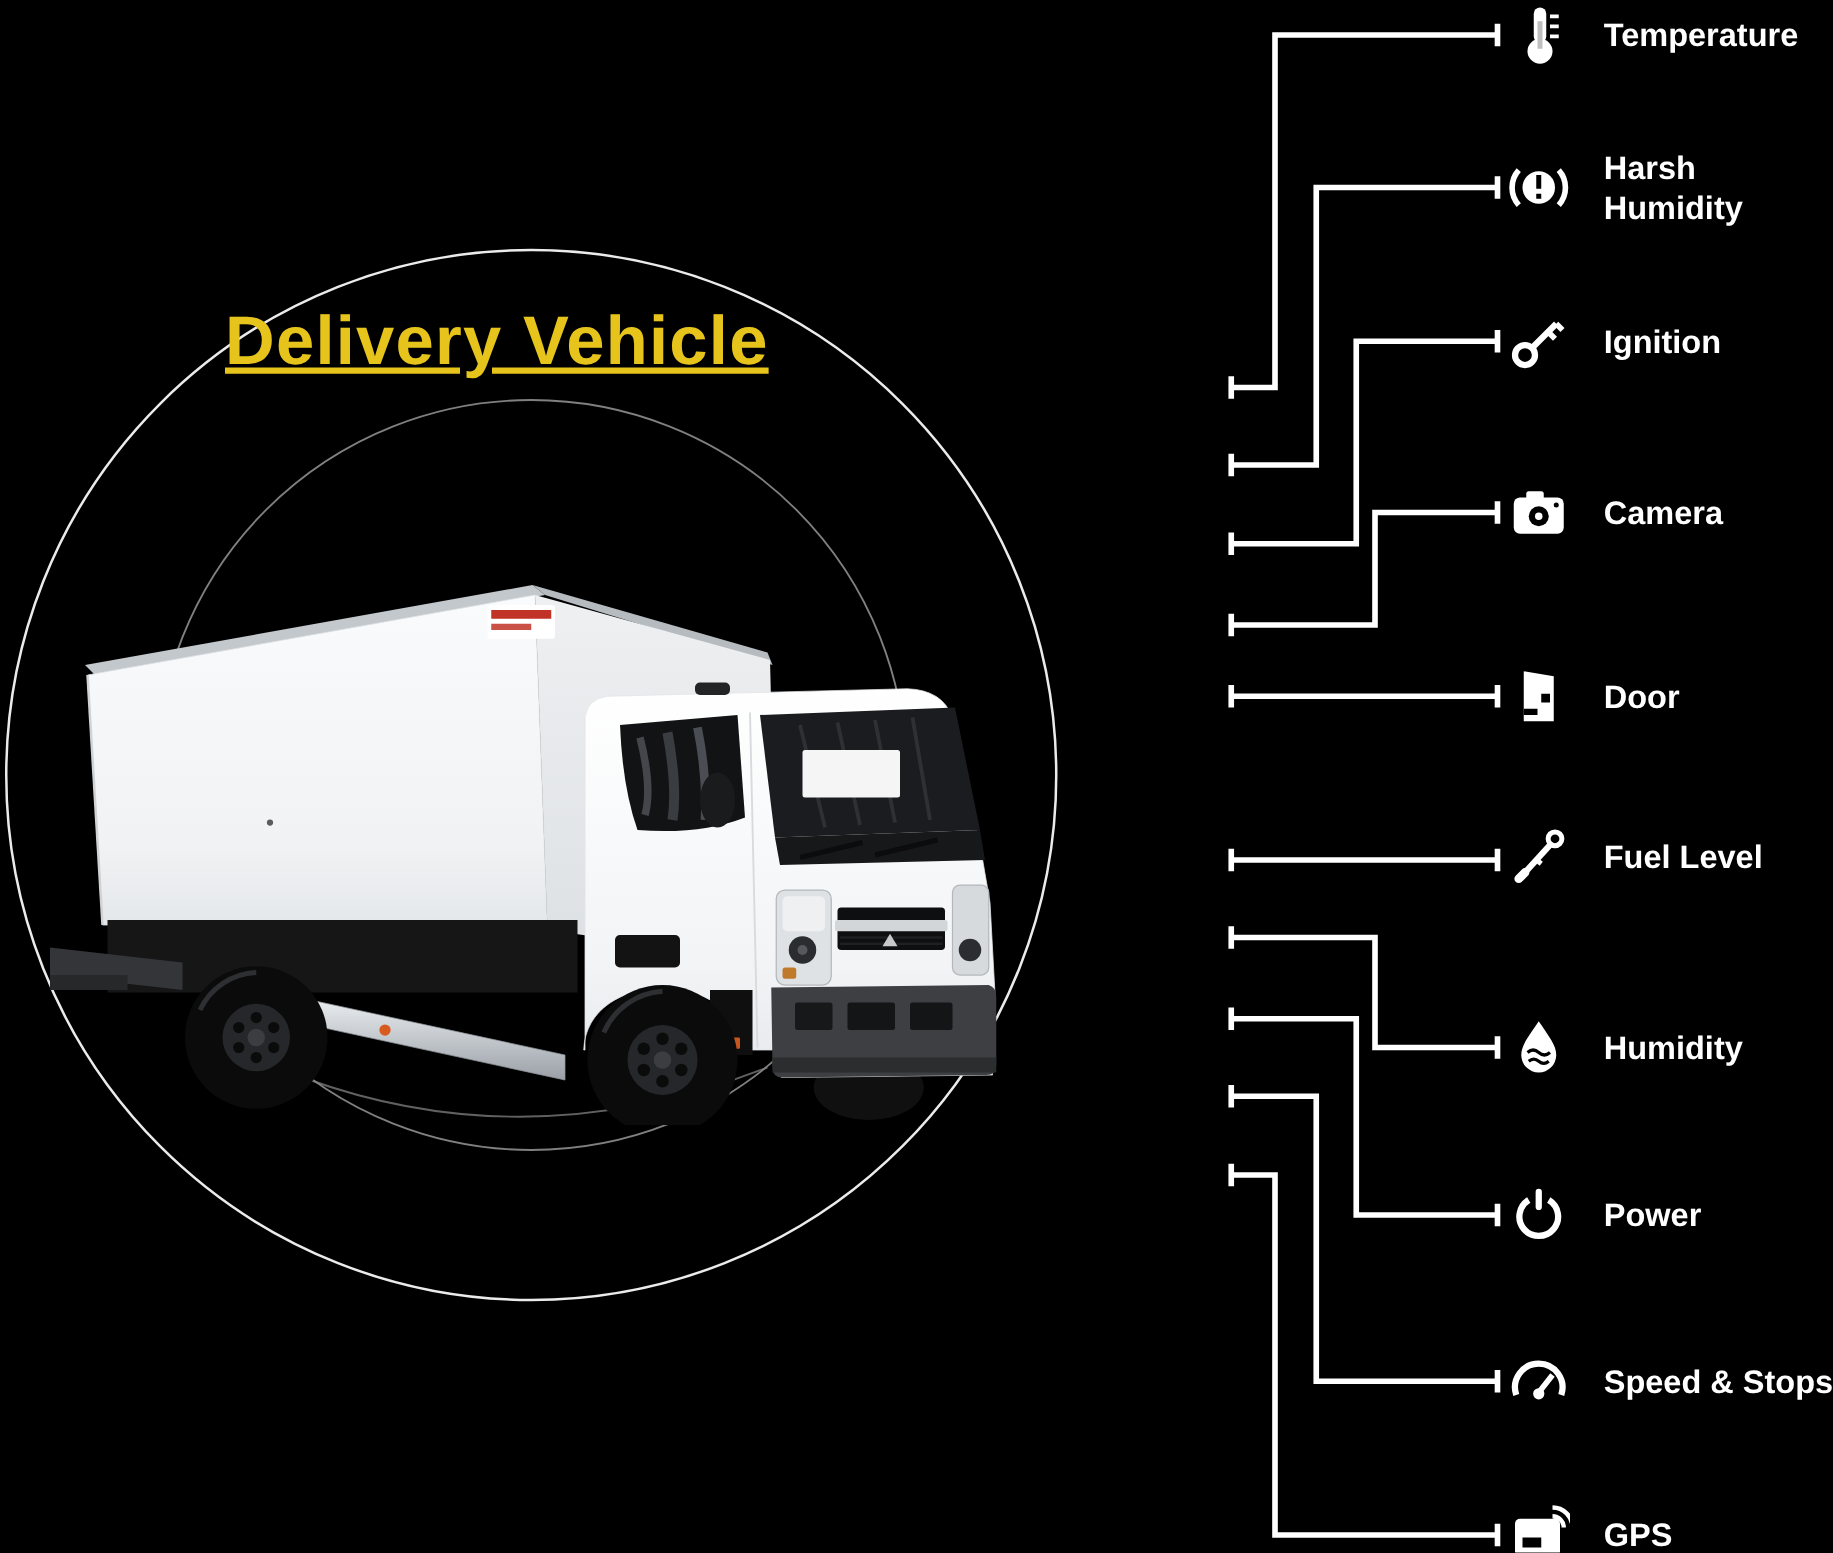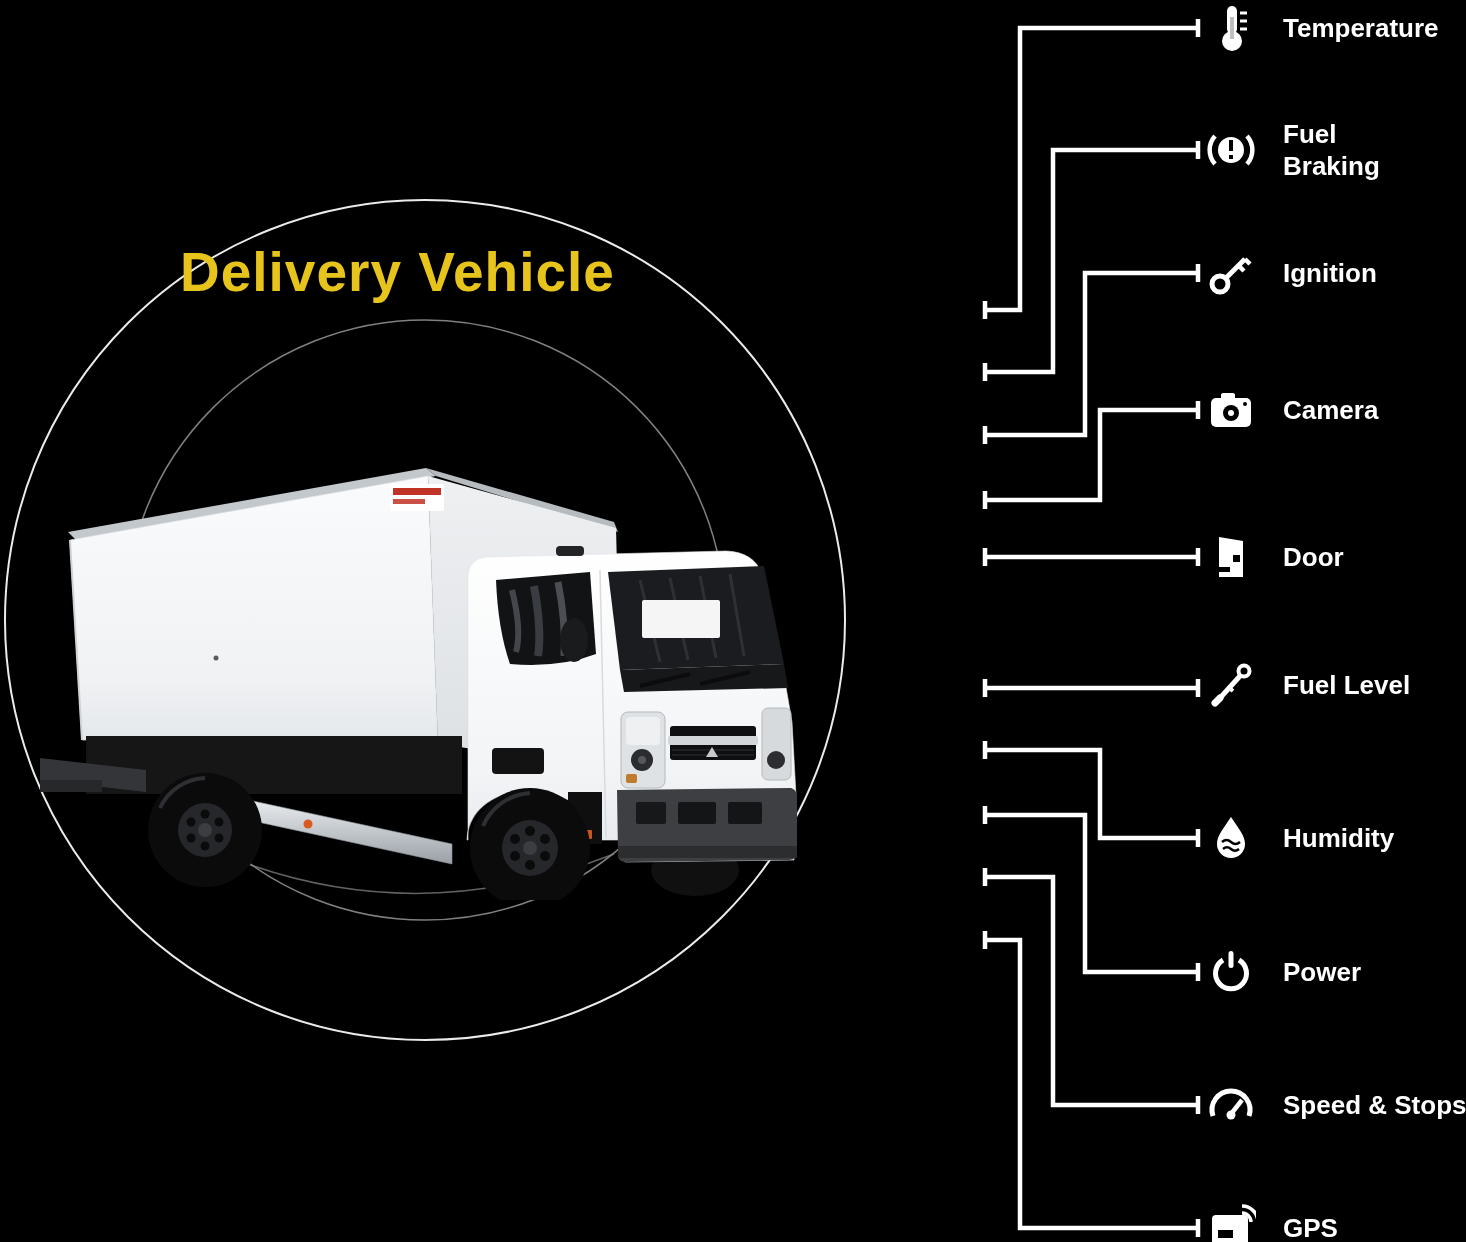--- a/index.html
+++ b/index.html
@@ -11,20 +11,21 @@
   }
   
   .page-title{
     position:absolute;
     left:180px;top:240px;
     font-size:55px;
     font-weight:700;
     letter-spacing:1px;
     color:#E7C41C;
     white-space:nowrap;
+    text-decoration:underline;
   }
   
   #circles{position:absolute;left:0;top:0;}
   
   #truck{position:absolute;left:40px;top:440px;}
   
   #connectors{position:absolute;left:0;top:0;}
   
   .feature-item{
     position:absolute;
@@ -228,21 +229,21 @@
 <div class="feature-item" style="top:120px">
   <span class="feature-icon">
     <svg width="50" height="50" viewBox="0 0 50 50">
       <circle cx="25" cy="25" r="13" fill="#fff"></circle>
       <rect x="23" y="15" width="4" height="11" fill="#000"></rect>
       <rect x="23" y="30" width="4" height="4" fill="#000"></rect>
       <path d="M 9,11 A 21,21 0 0 0 9,39" stroke="#fff" stroke-width="4.5" fill="none"></path>
       <path d="M 41,11 A 21,21 0 0 1 41,39" stroke="#fff" stroke-width="4.5" fill="none"></path>
     </svg>
   </span>
-  <span class="feature-label wrap">Fuel Braking</span>
+  <span class="feature-label wrap">Harsh Humidity</span>
 </div>
 
 <div class="feature-item" style="top:243px">
   <span class="feature-icon">
     <svg width="50" height="50" viewBox="0 0 50 50">
       <circle cx="14" cy="36" r="8" stroke="#fff" stroke-width="5" fill="none"></circle>
       <line x1="20" y1="30" x2="39" y2="11" stroke="#fff" stroke-width="5"></line>
       <line x1="32" y1="17" x2="38" y2="23" stroke="#fff" stroke-width="4.5"></line>
       <line x1="39" y1="11" x2="44" y2="16" stroke="#fff" stroke-width="4.5"></line>
     </svg>

